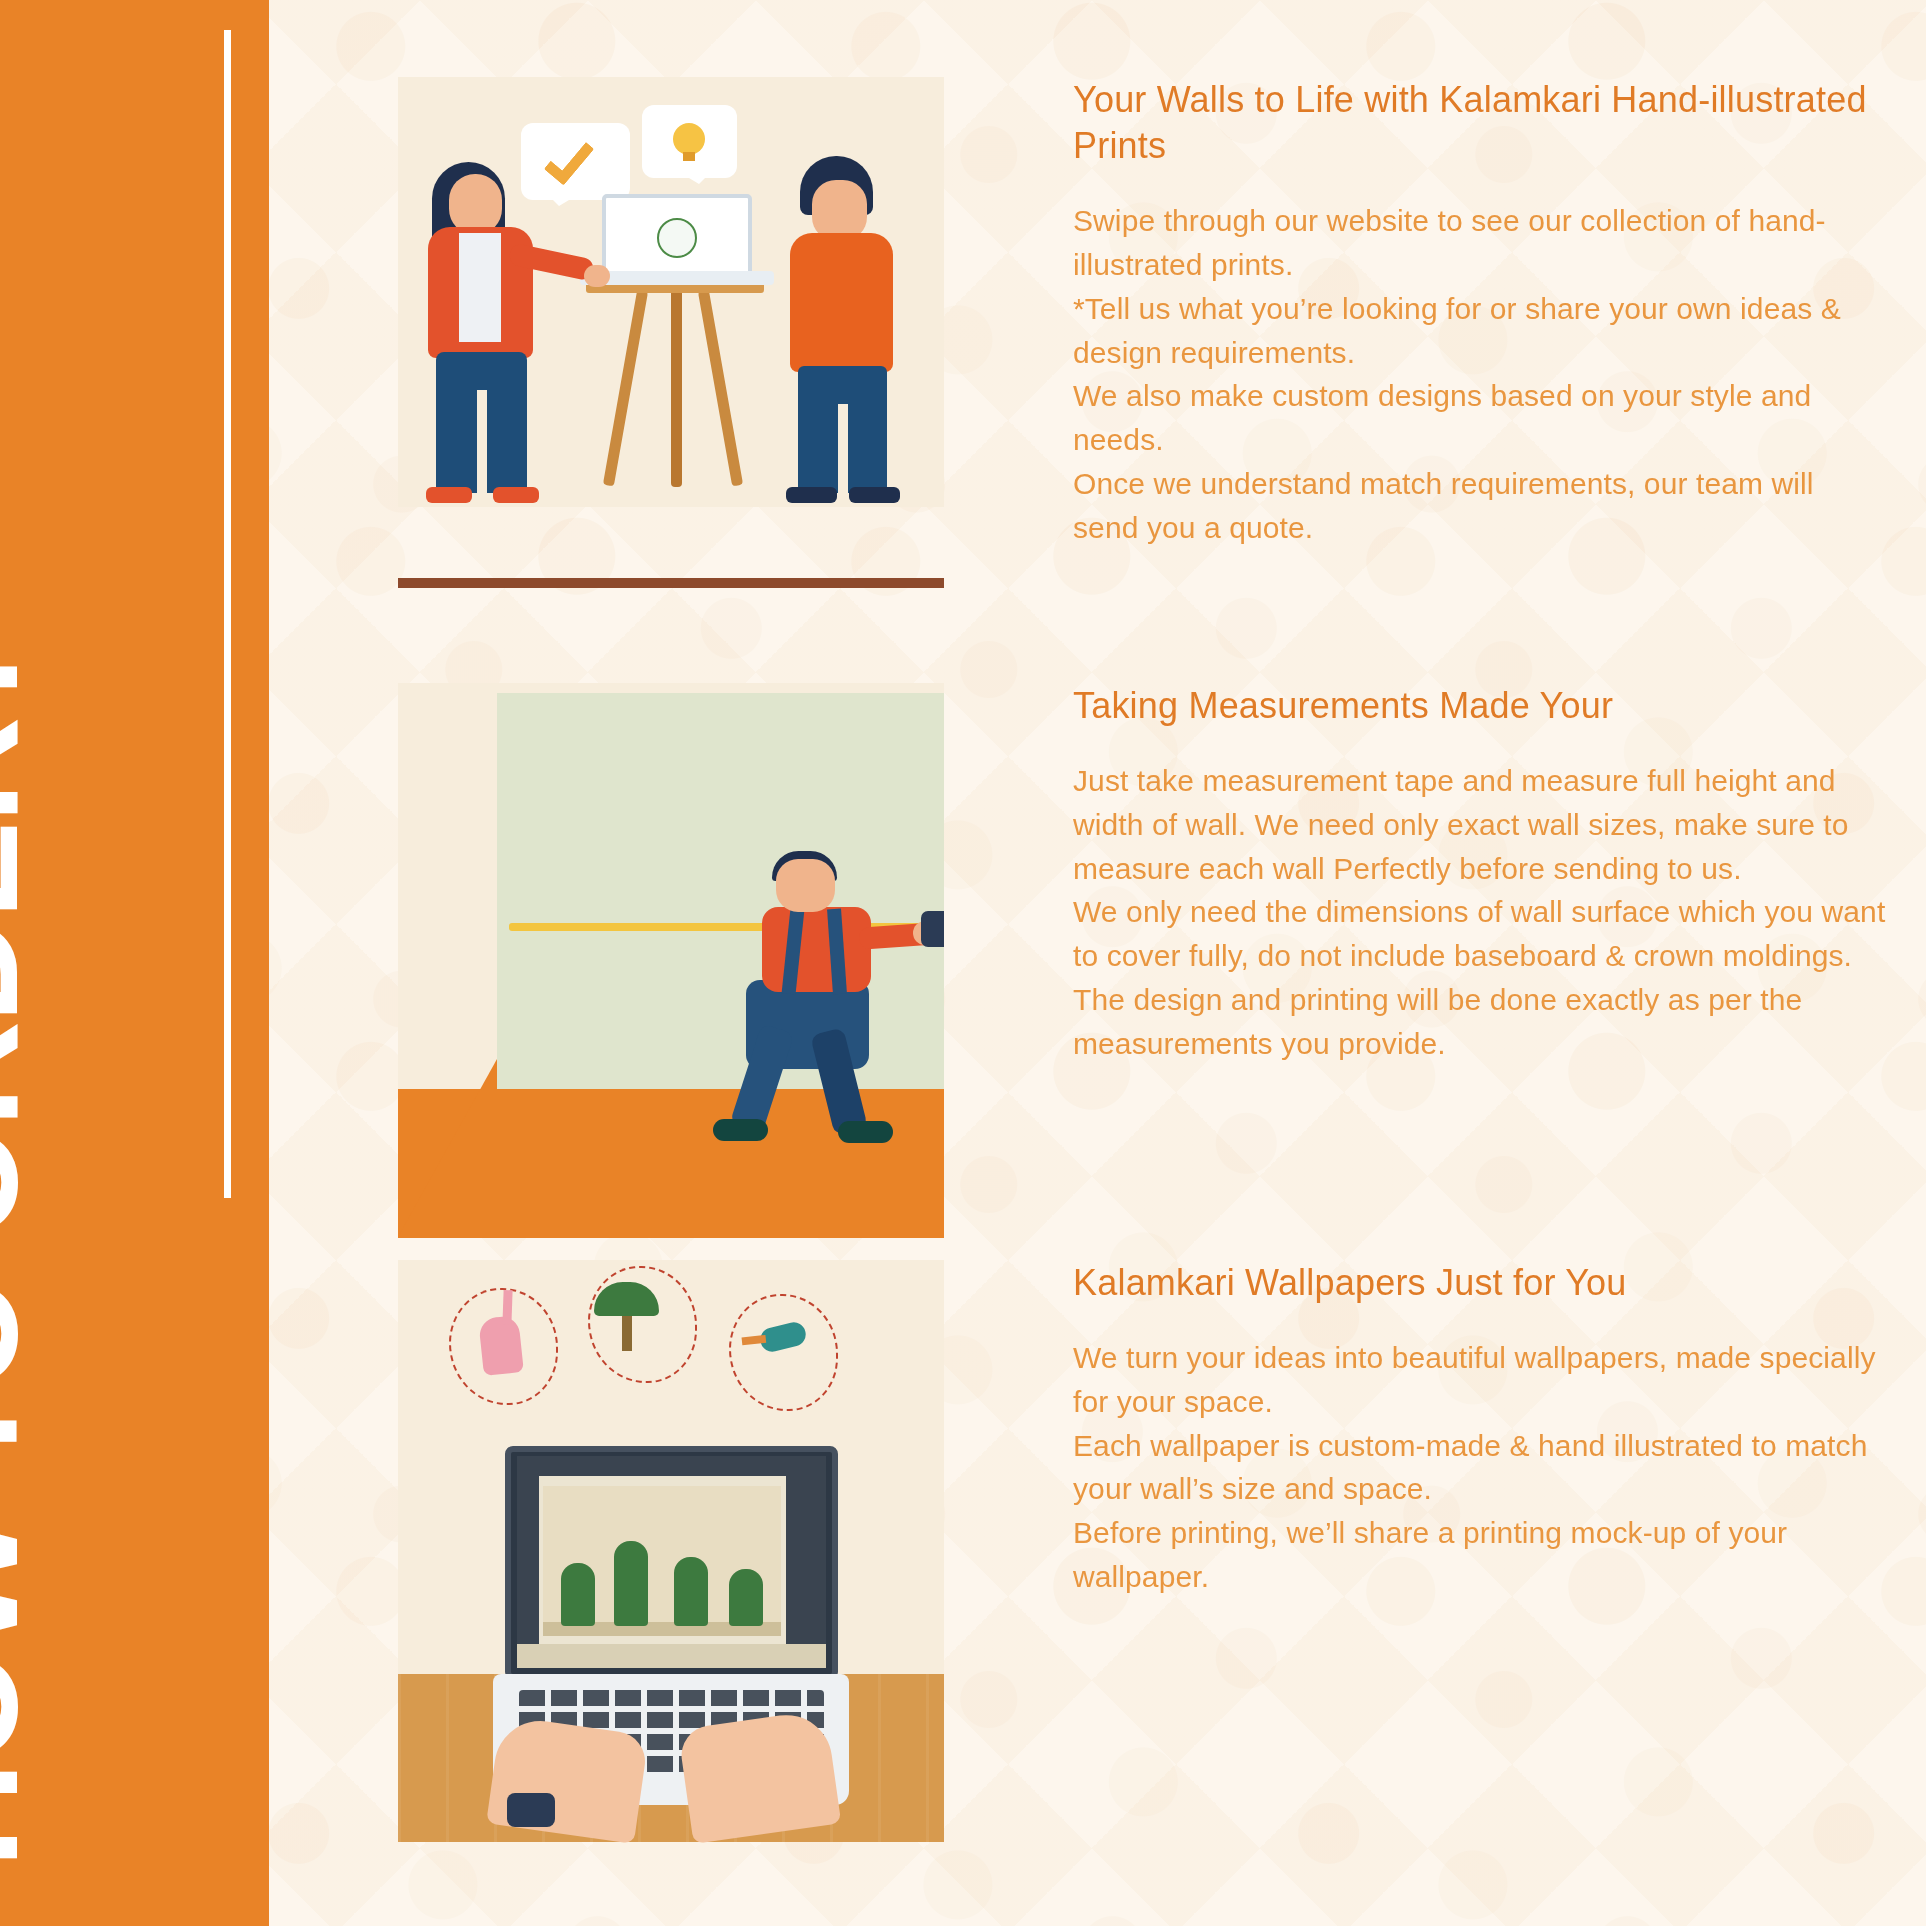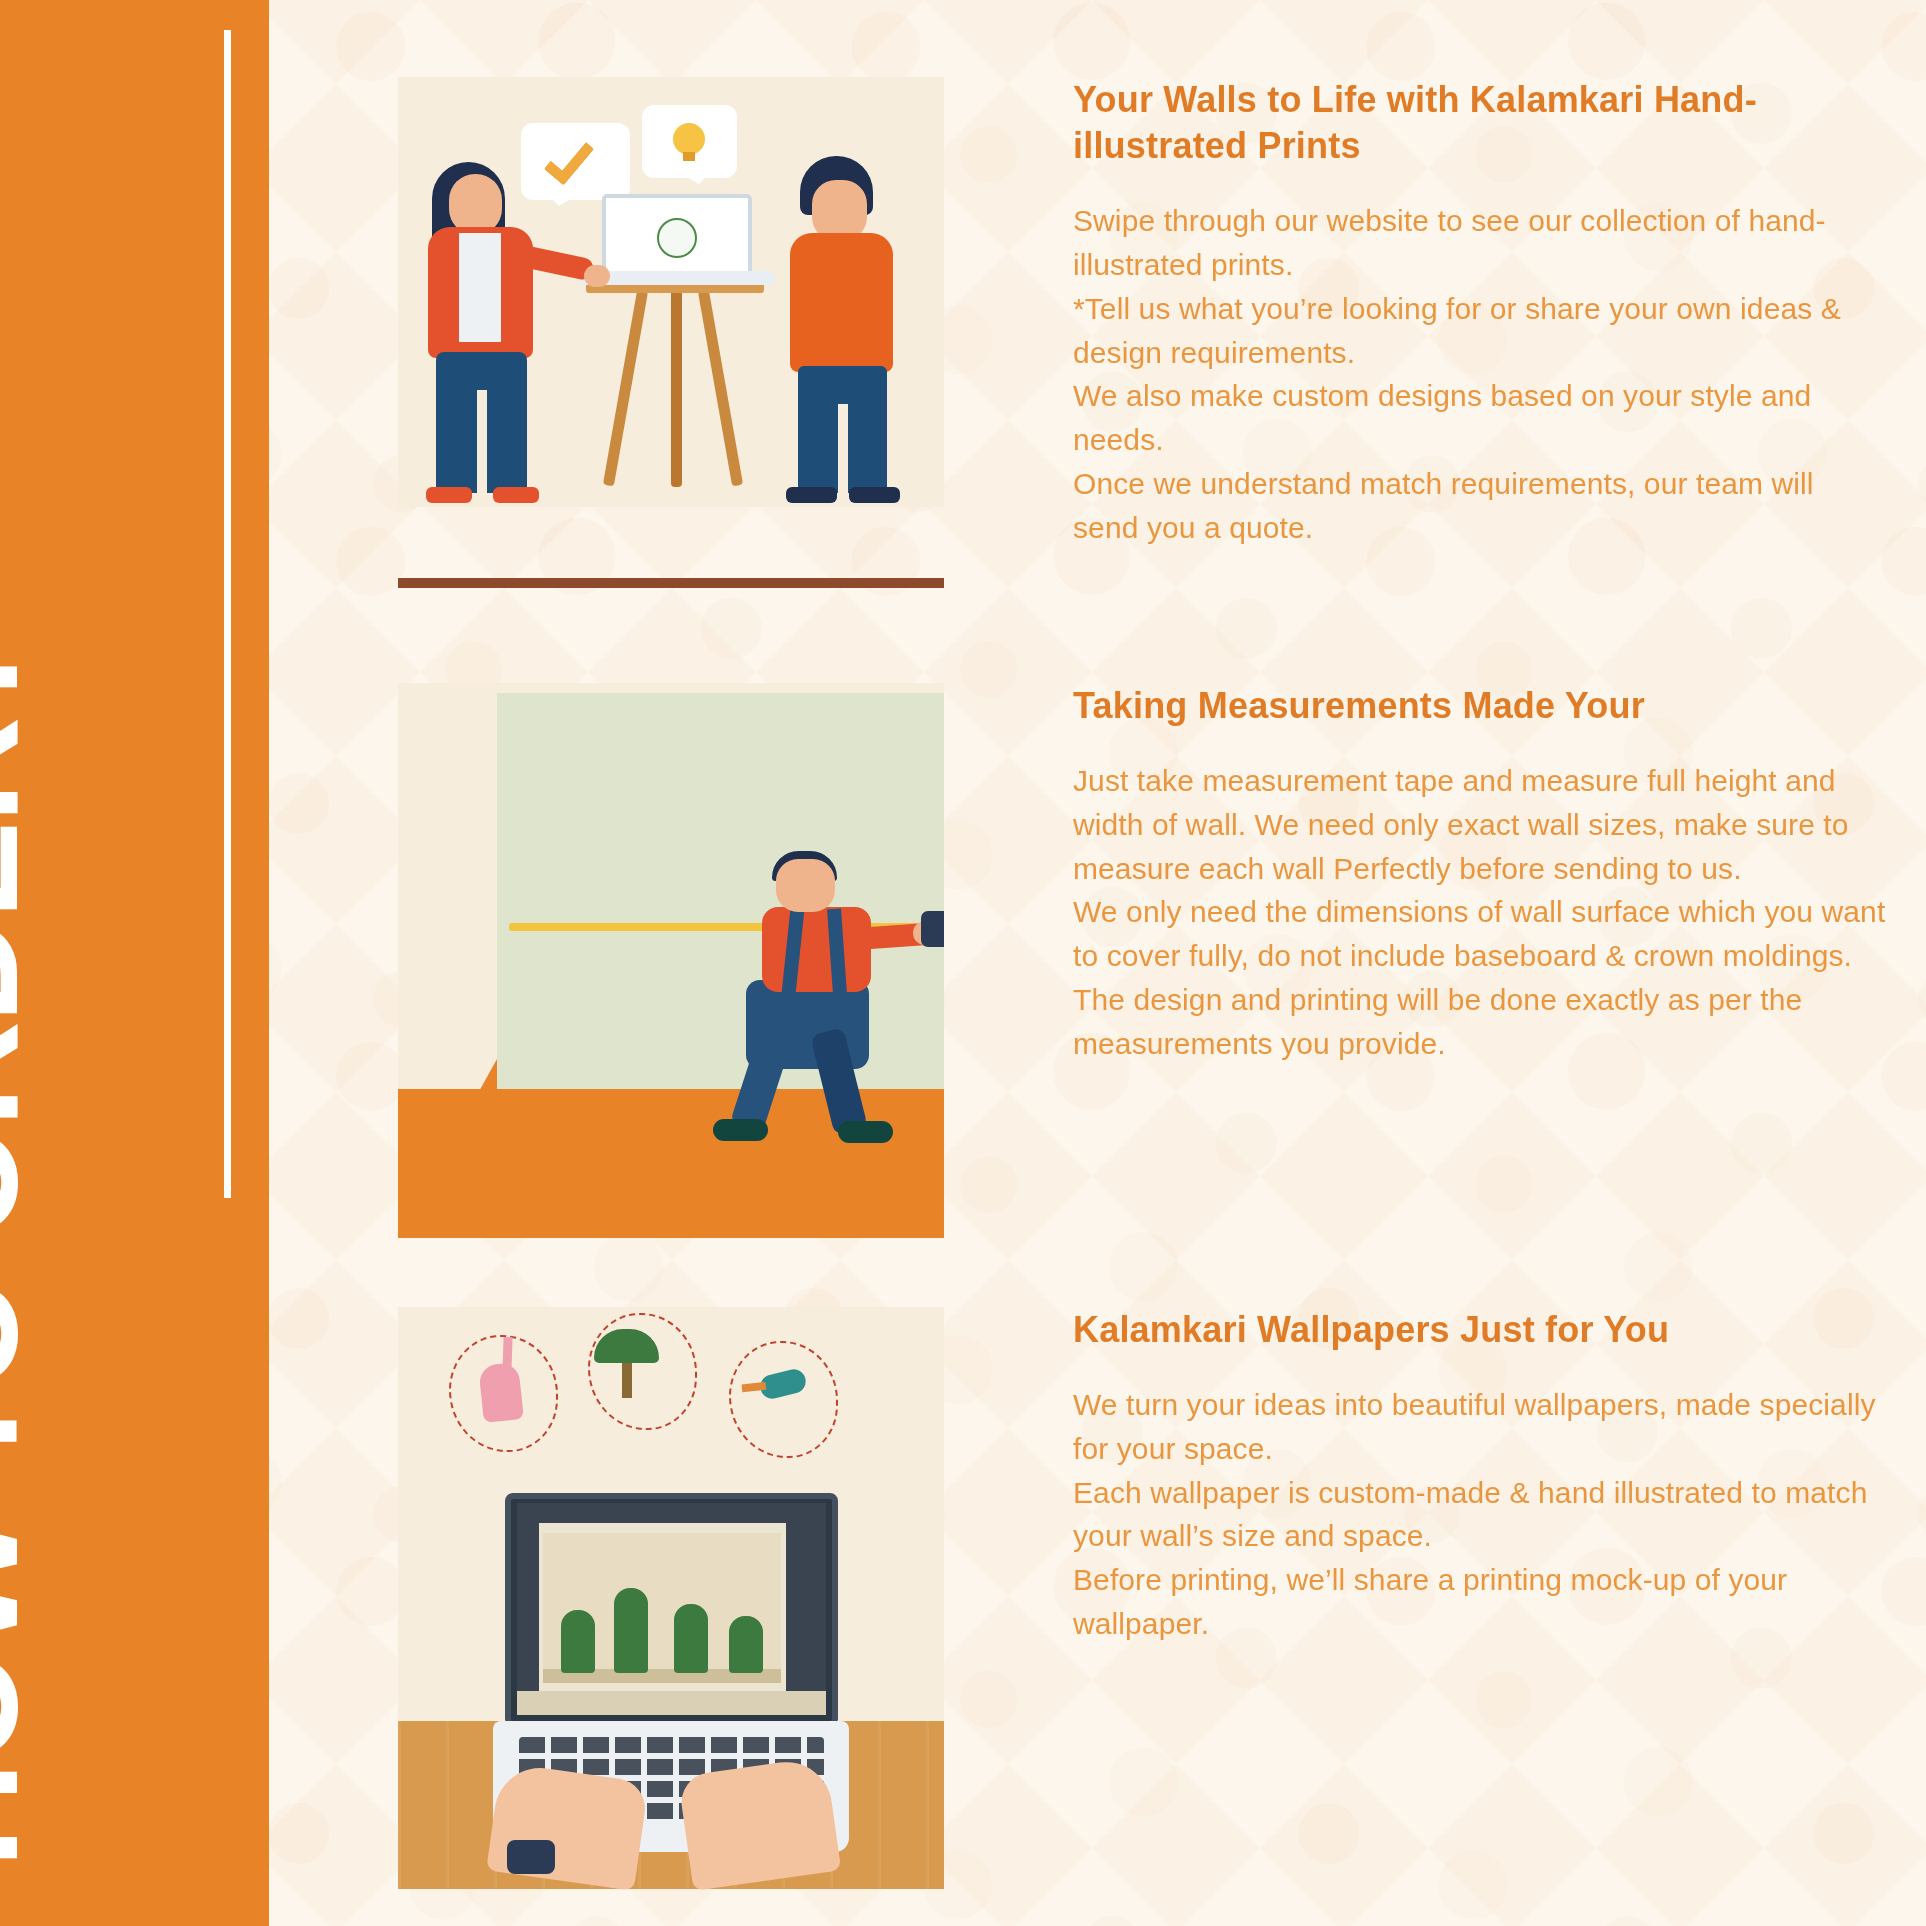--- a/index.html
+++ b/index.html
@@ -92,38 +92,38 @@
   }
   .row {
     position: absolute;
     left: 0;
     width: 1657px;
     display: flex;
     gap: 0;
   }
   .row1 { top: 77px;  height: 535px; }
   .row2 { top: 683px; height: 683px; }
-  .row3 { top: 1307px;height: 594px; }
+  .row3 { top: 1260px;height: 594px; }
 
   .illus {
     position: relative;
     flex: 0 0 546px;
     margin-left: 129px;
     overflow: hidden;
   }
   .txt {
     flex: 1 1 auto;
     padding-left: 129px;
     padding-right: 40px;
   }
   .txt h2 {
     color: #e07b26;
     font-size: 36px;
     line-height: 1.28;
-    font-weight: bold;
+    font-weight: normal;
     margin-bottom: 30px;
     letter-spacing: 0.2px;
   }
   .txt p {
     color: #e9963f;
     font-size: 30px;
     line-height: 1.46;
     letter-spacing: 0.1px;
   }
 

